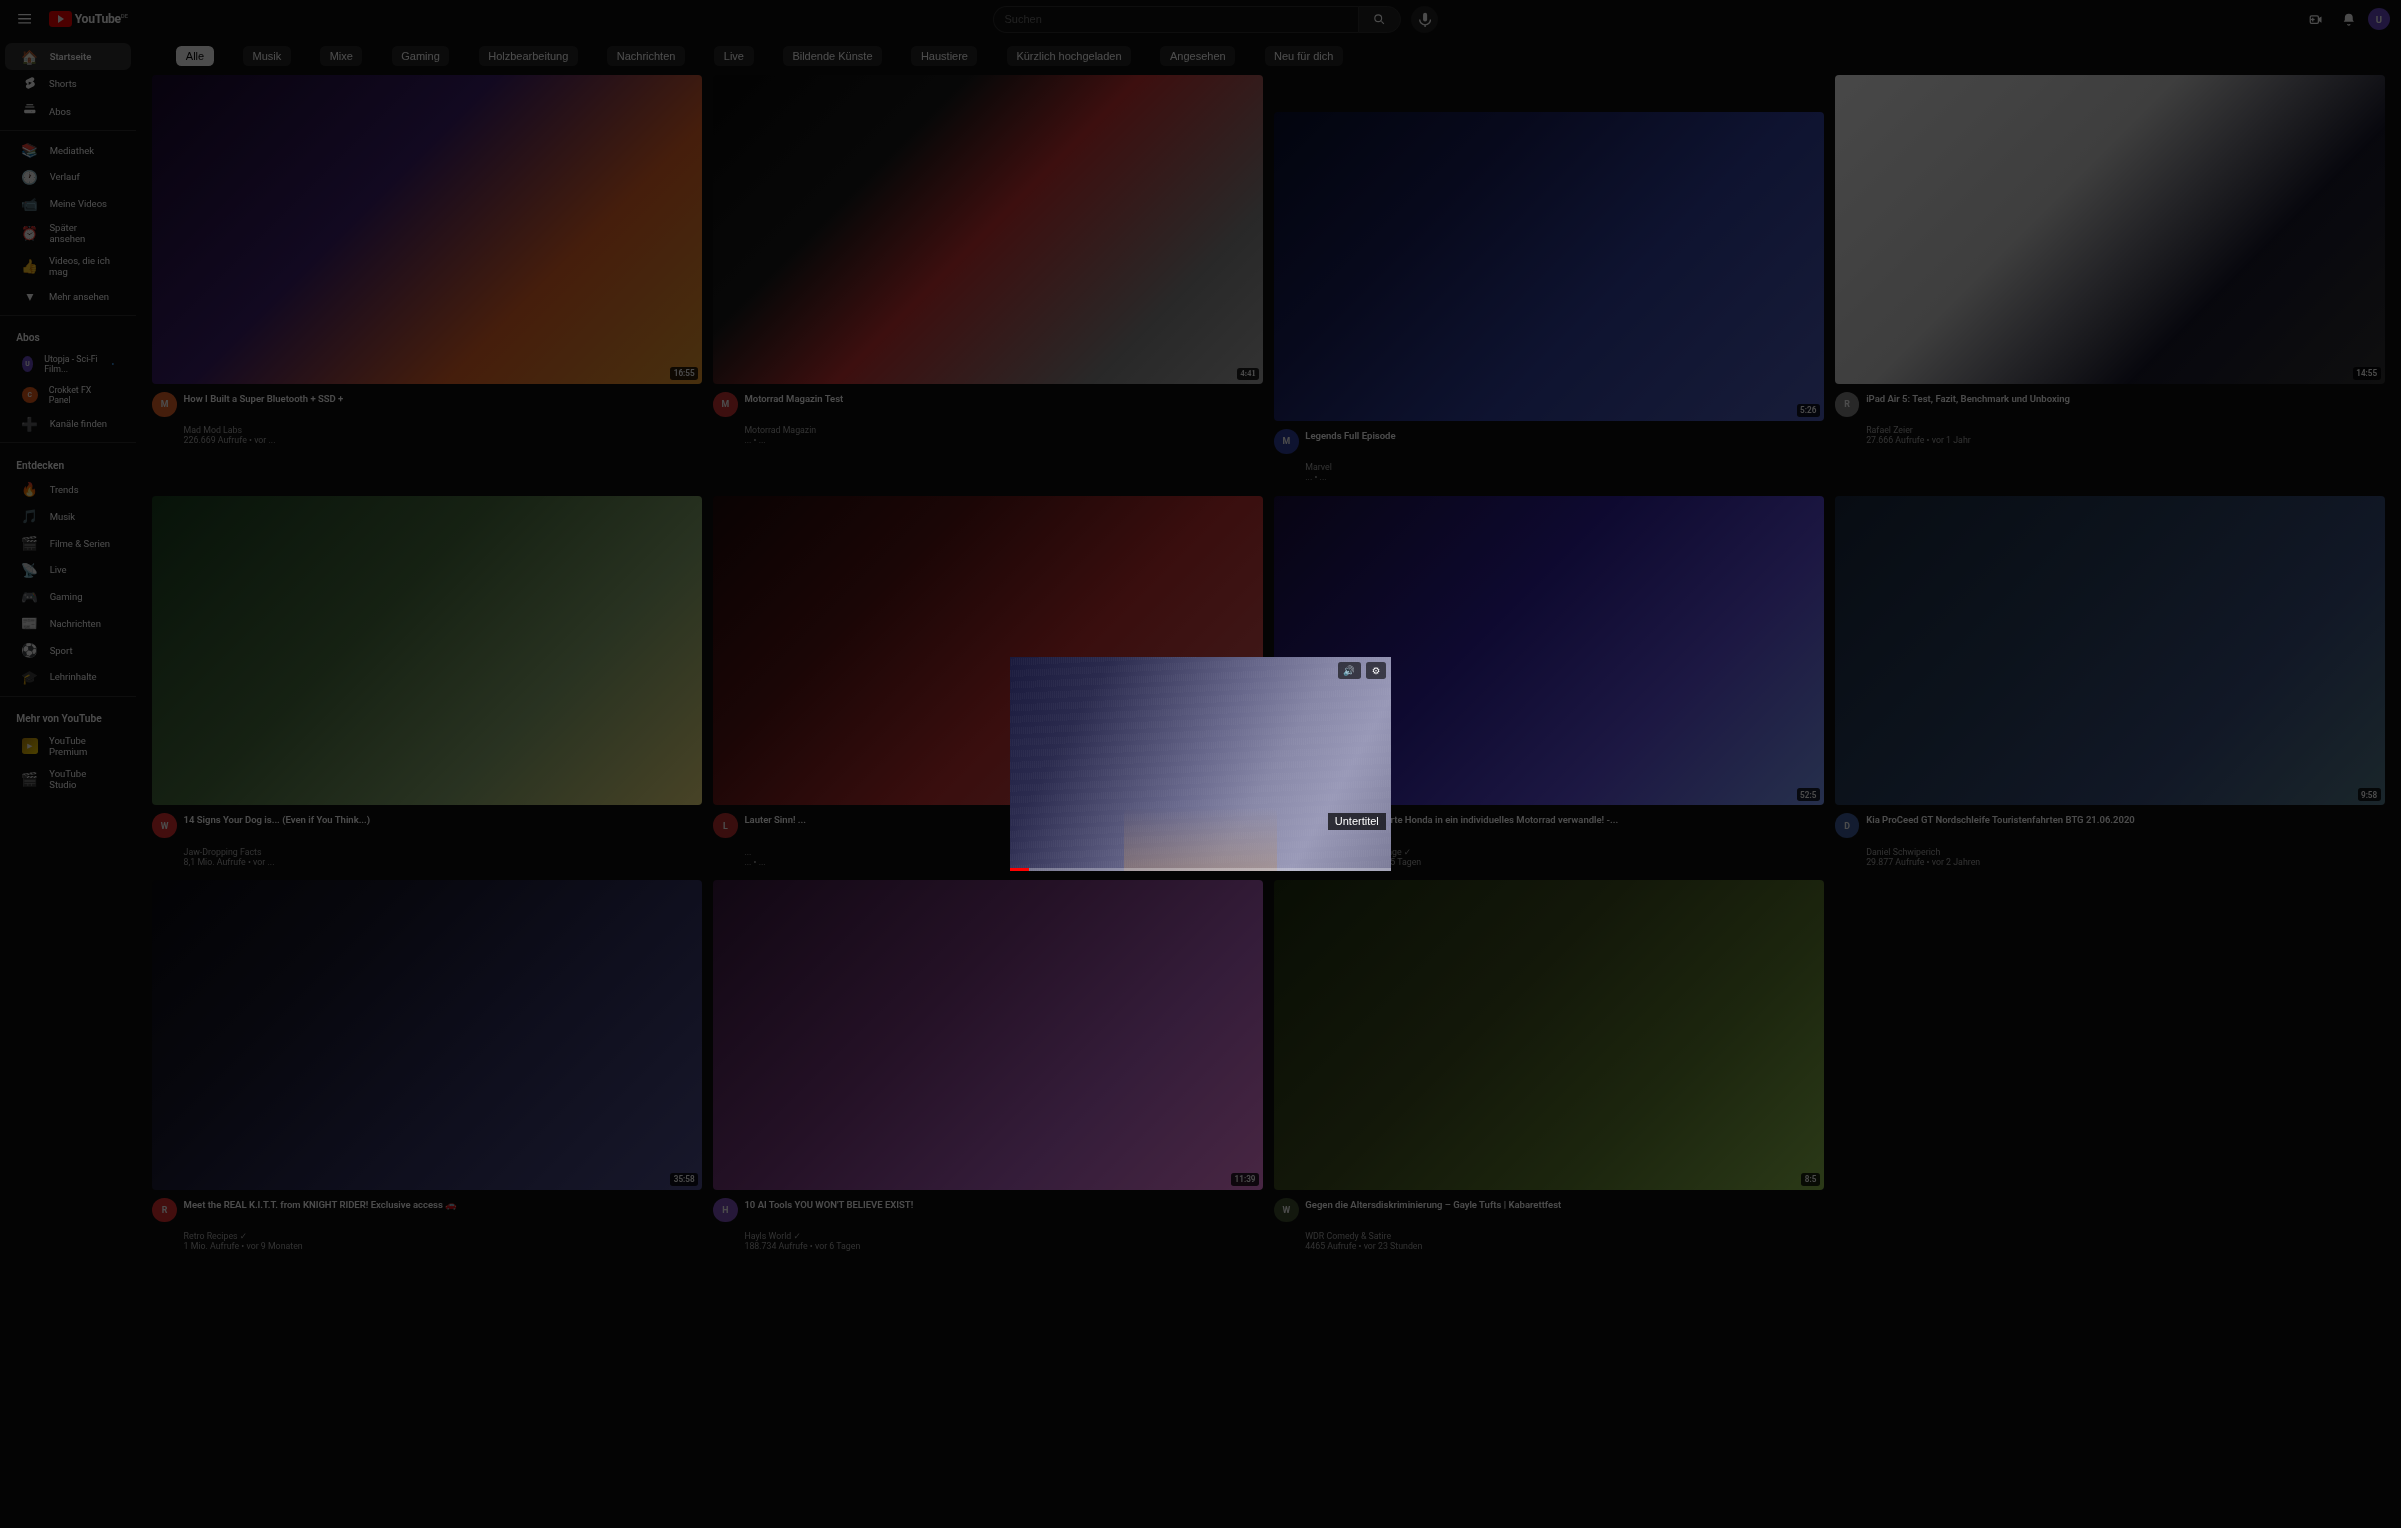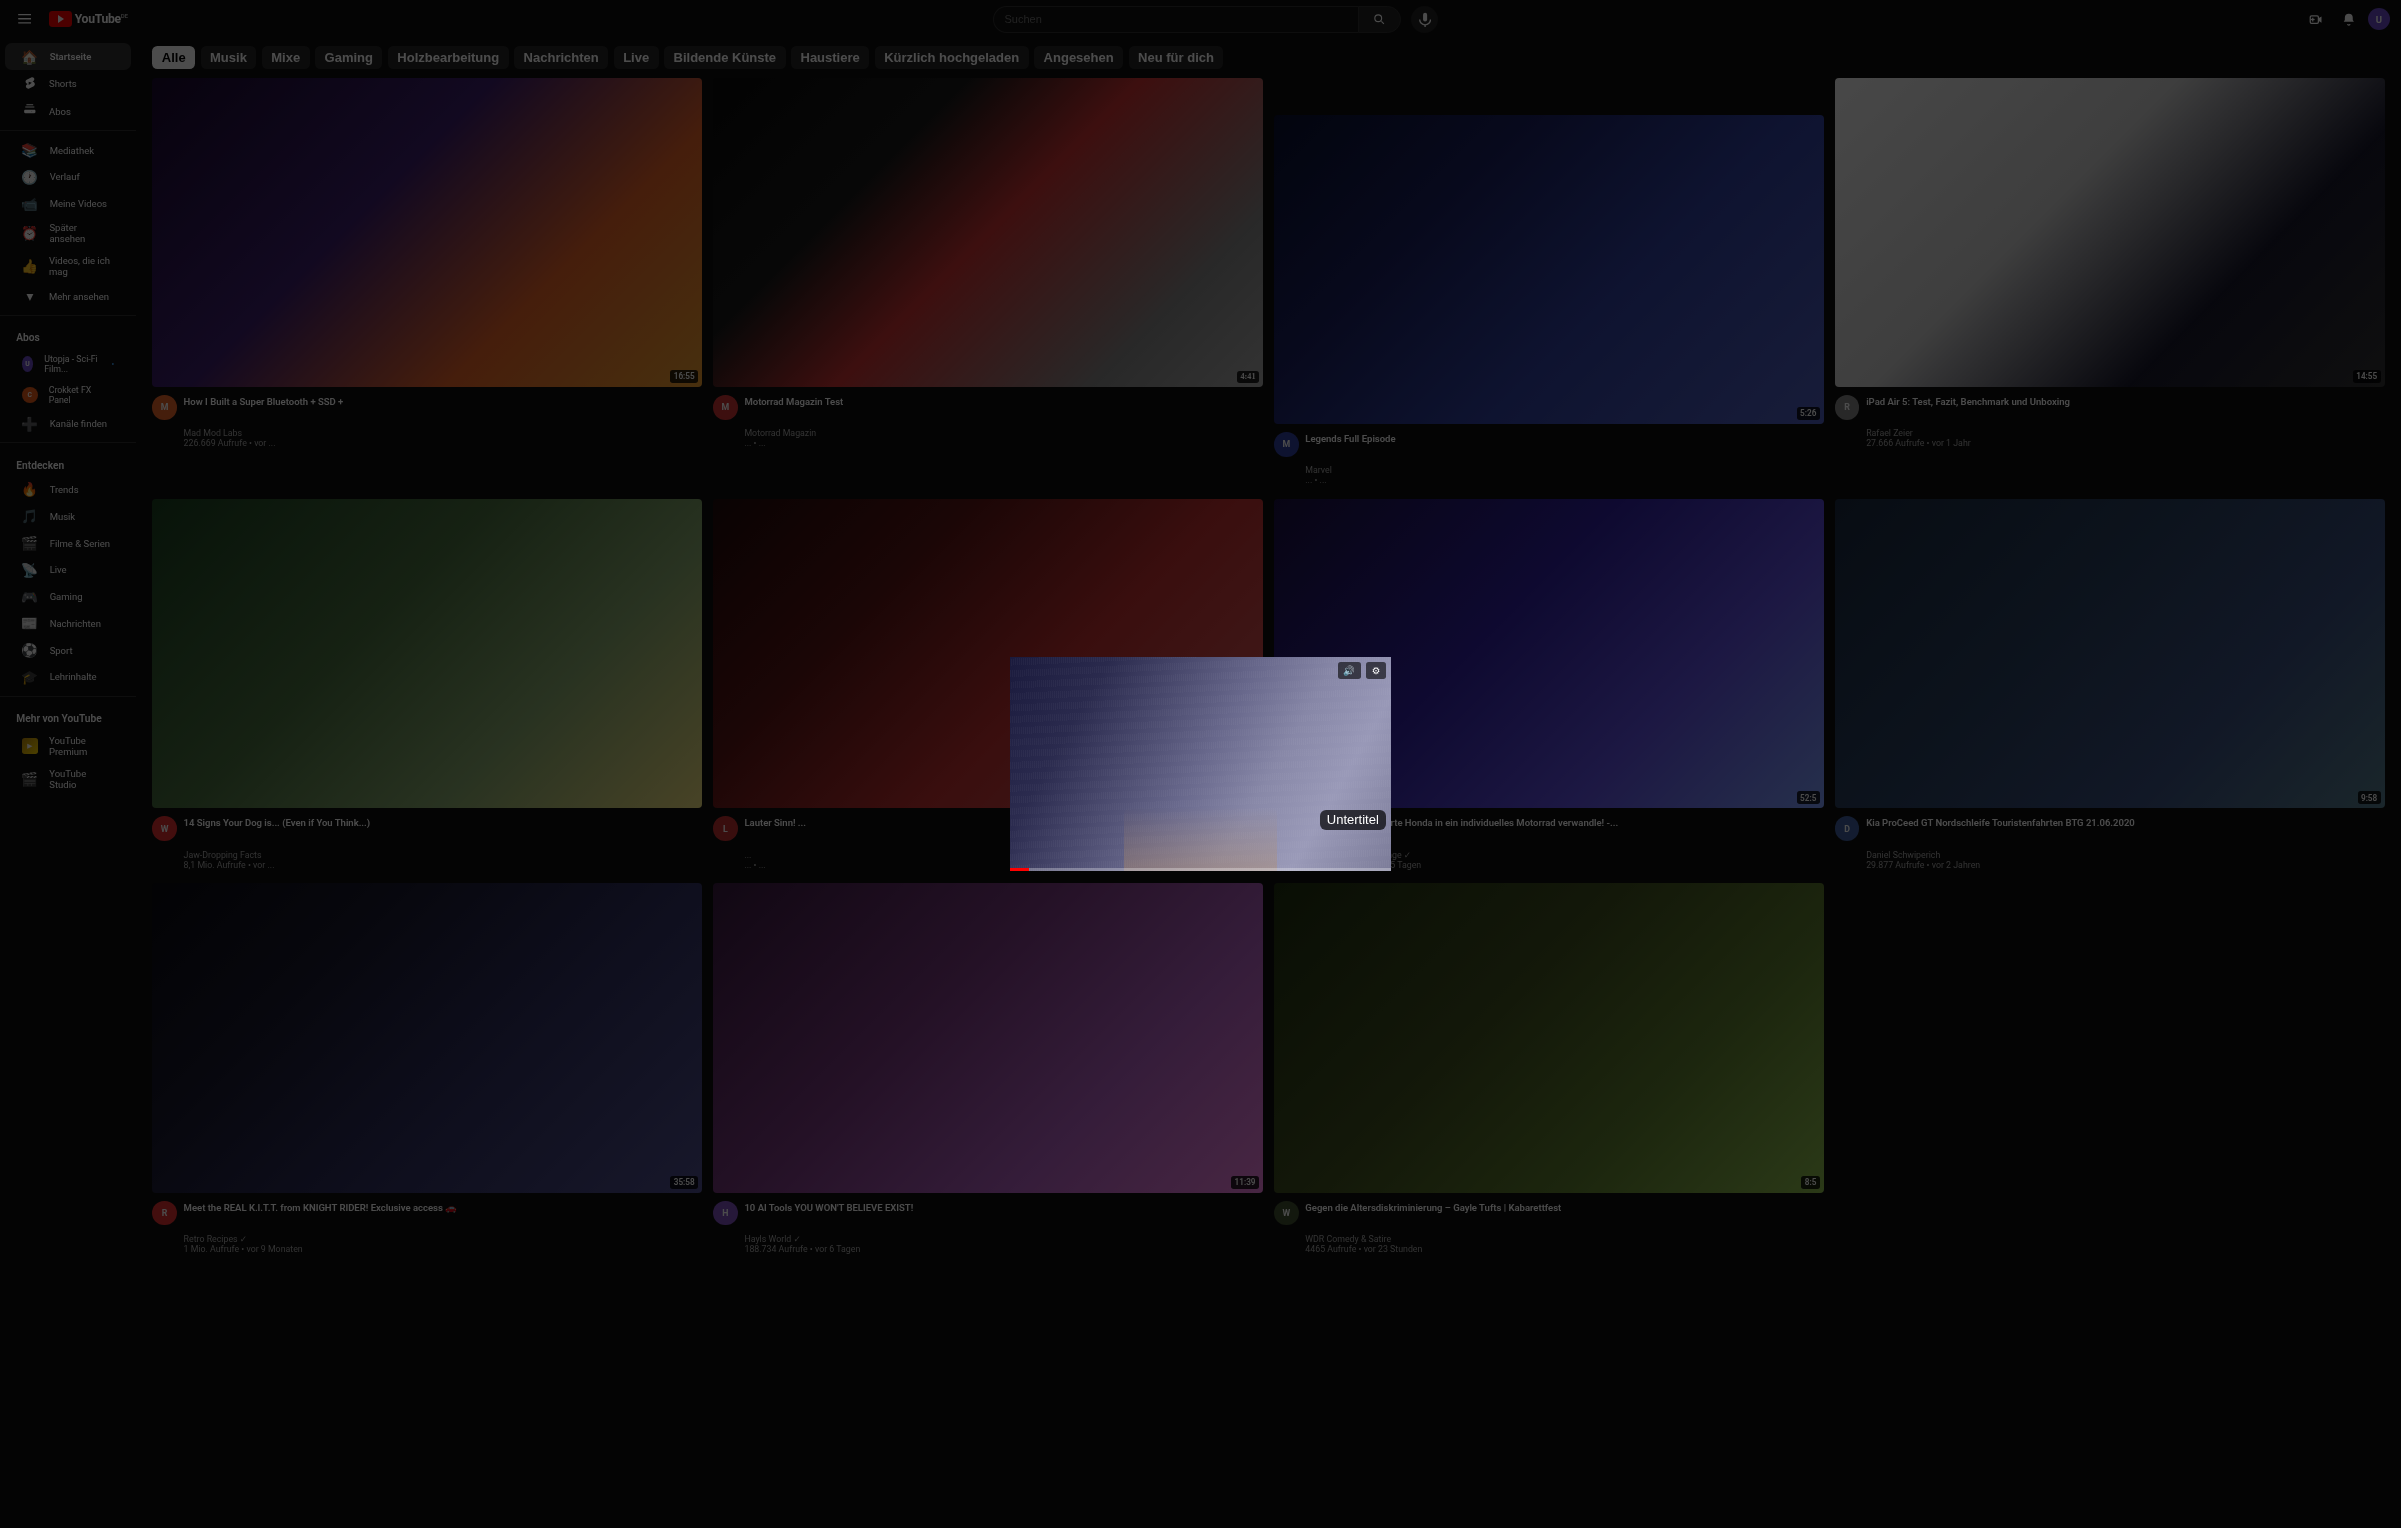--- a/index.html
+++ b/index.html
@@ -178,24 +178,25 @@
       padding: 8.2px 16.3px;
       overflow-x: auto;
     }
     .filter-bar::-webkit-scrollbar { height: 0; }
     .filter-chip {
       background: #fff;
       color: #000;
       border: none;
       border-radius: 5.4px;
       padding: 4.1px 9.5px;
-      font-size: 13px;
-      font-weight: 700;
+      font-size: 11px;
+      font-weight: 400;
       cursor: pointer;
       white-space: nowrap;
+      margin-left: 24px;
     }
     .filter-chip.inactive {
       background: #272727;
       color: #fff;
     }
 
     
     .video-grid {
       display: grid;
       grid-template-columns: repeat(4, 1fr);
@@ -292,22 +293,22 @@
       border-radius: 2.7px;
       padding: 2.7px 5.4px;
       cursor: pointer;
       font-size: 9.5px;
     }
     .subtitle-btn {
       background: rgba(0,0,0,0.7);
       border: none;
       color: #fff;
       padding: 2.7px 6.8px;
-      border-radius: 6px;
-      font-size: 13px;
+      border-radius: 0;
+      font-size: 11px;
       cursor: pointer;
       position: absolute;
       bottom: 41px; right: 5.4px;
     }
     .progress-bar-container {
       position: absolute;
       bottom: 0; left: 0; right: 0;
       height: 2.7px;
       background: rgba(255,255,255,0.3);
     }

